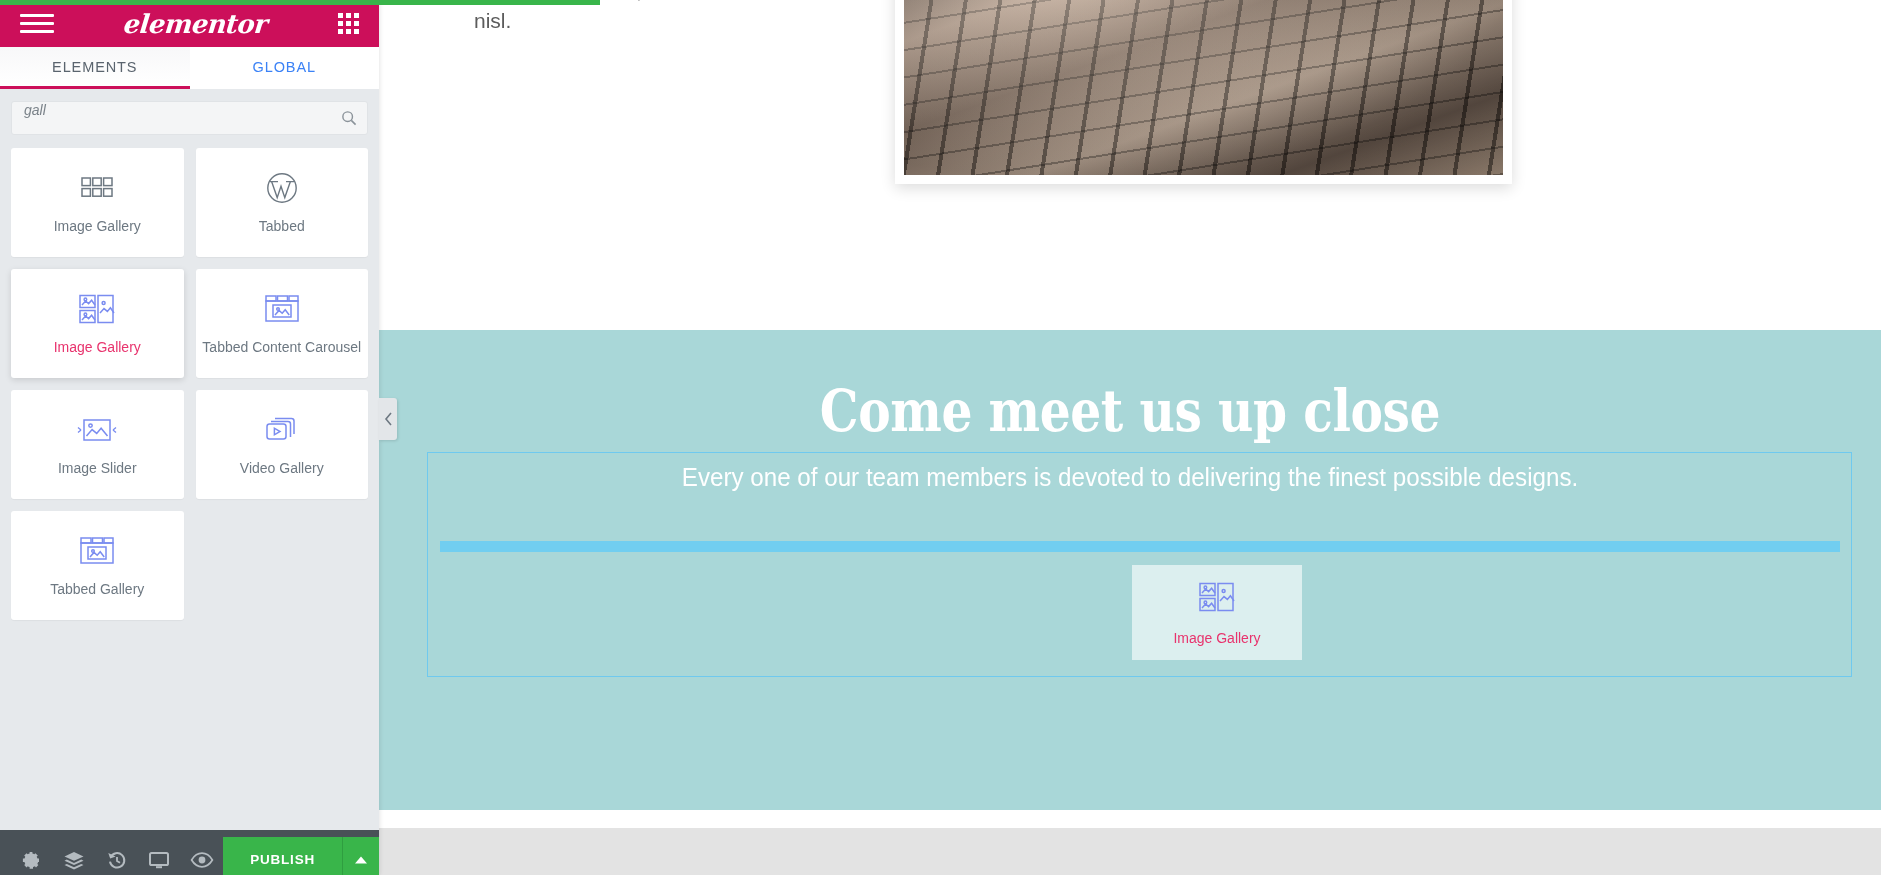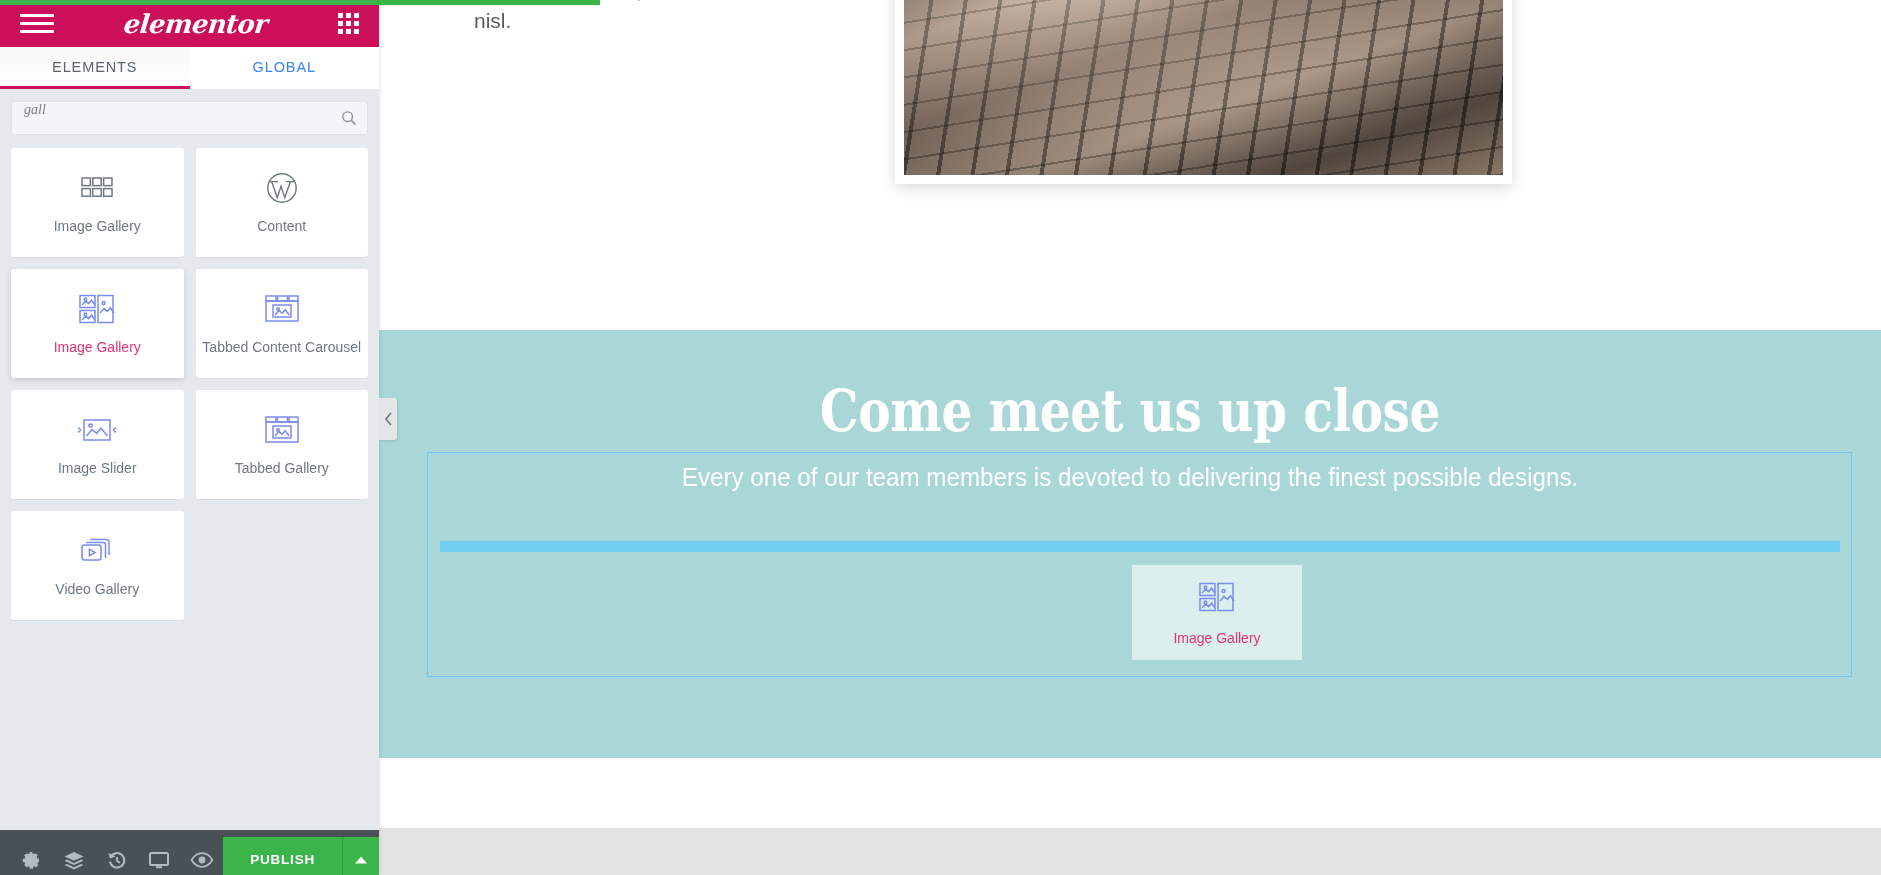--- a/index.html
+++ b/index.html
@@ -58,21 +58,21 @@
   }
 
   
   .search-wrap { padding: 12px 11px 10px 11px; flex: 0 0 auto; }
   .search-box {
     position: relative; background: #f4f5f6; border: 1px solid #e0e3e6;
     border-radius: 3px; height: 34px; display: flex; align-items: center;
   }
   .search-box input {
     border: 0; background: transparent; outline: none;
-    font-family: Liberation Serif, serif;
+    font-family: Liberation Sans, sans-serif;
     font-size: 14px; font-style: italic; color: #7a8289;
     padding: 0 34px 16px 12px; width: 100%; height: 100%;
   }
   .search-box input::placeholder { color: #a4abb1; font-style: italic; }
   .search-ico {
     position: absolute; right: 10px; top: 50%; transform: translateY(-50%);
     width: 16px; height: 16px; pointer-events: none;
   }
 
   
@@ -154,21 +154,21 @@
       linear-gradient(160deg, #4a3c34 0%, #b79e8c 22%, #8d7666 42%, #d4bba6 62%, #6e5b4e 82%, #c2a891 100%);
   }
   .photo .sheen {
     position: absolute; inset: 0;
     background: radial-gradient(ellipse at 28% 14%, rgba(255,245,232,.33), rgba(0,0,0,.30) 72%);
   }
 
   
   .teal-section {
     position: absolute; left: 0; top: 330px;
-    width: 1502px; height: 428px; background: #a9d7d8;
+    width: 1502px; height: 480px; background: #a9d7d8;
   }
   .section-outline {
     position: absolute; left: 48px; top: 122px;
     width: 1425px; height: 225px;
     border: 1px solid #6fc9ef;
   }
   .sec-heading {
     position: absolute; left: 0; right: 0; top: 52px;
     text-align: center; color: #fff;
     font-family: "DejaVu Serif", serif;
@@ -269,21 +269,21 @@
       </div>
 
       <div class="widget">
         <div class="w-icon">
           <svg width="32" height="32" viewBox="0 0 32 32">
             <circle cx="16" cy="16" r="14.2" fill="none" stroke="#6d7882" stroke-width="1.4"></circle>
             <path d="M5.6 9.6 L11.2 25.6 L15 14.2 L18.8 25.6 L24.4 9.6" fill="none" stroke="#6d7882" stroke-width="1.4"></path>
             <path d="M4 9.6 H12 M20 9.6 H28" stroke="#6d7882" stroke-width="1.4" fill="none"></path>
           </svg>
         </div>
-        <div class="w-label">Content</div>
+        <div class="w-label">Tabbed</div>
       </div>
 
       <div class="widget selected">
         <div class="w-icon">
           <svg width="36" height="32" viewBox="0 0 36 32">
             <g fill="none" stroke="#7a8cf0" stroke-width="1.5">
               <rect x="1" y="2.5" width="15" height="12"></rect>
               <rect x="1" y="17.5" width="15" height="12"></rect>
               <rect x="19" y="2.5" width="15" height="27"></rect>
               <path d="M3 12 l3.6-4 3 2.6 3-3.4 3.4 4.8"></path>
@@ -325,47 +325,47 @@
               <path d="M5 13 l-3-2.6 M5 13 l-3 2.6" stroke-width="1.3"></path>
               <path d="M37 13 l3-2.6 M37 13 l3 2.6" stroke-width="1.3"></path>
             </g>
           </svg>
         </div>
         <div class="w-label">Image Slider</div>
       </div>
 
       <div class="widget">
         <div class="w-icon">
+          <svg width="34" height="30" viewBox="0 0 34 30">
+            <g fill="none" stroke="#7a8cf0" stroke-width="1.5">
+              <rect x="2" y="9" width="19" height="15" rx="2.5"></rect>
+              <path d="M6 6.5 H23 a2.5 2.5 0 0 1 2.5 2.5 V22"></path>
+              <path d="M10 3.5 H26.5 a2.5 2.5 0 0 1 2.5 2.5 V19"></path>
+              <path d="M9.4 13.2 v6.6 l5.6-3.3 z"></path>
+            </g>
+          </svg>
+        </div>
+        <div class="w-label">Video Gallery</div>
+      </div>
+
+      <div class="widget">
+        <div class="w-icon">
           <svg width="38" height="30" viewBox="0 0 38 30">
             <g fill="none" stroke="#7a8cf0" stroke-width="1.5">
               <rect x="3" y="2" width="10" height="5"></rect>
               <rect x="14.5" y="2" width="10" height="5"></rect>
               <rect x="26" y="2" width="9" height="5"></rect>
               <rect x="3" y="7" width="32" height="20"></rect>
               <rect x="10" y="11" width="18" height="12"></rect>
               <path d="M12 21 l4-4.6 3.2 2.8 3-3.4 4 5.2"></path>
               <circle cx="15" cy="15" r="1.3"></circle>
             </g>
           </svg>
         </div>
         <div class="w-label">Tabbed Gallery</div>
-      </div>
-
-      <div class="widget">
-        <div class="w-icon">
-          <svg width="34" height="30" viewBox="0 0 34 30">
-            <g fill="none" stroke="#7a8cf0" stroke-width="1.5">
-              <rect x="2" y="9" width="19" height="15" rx="2.5"></rect>
-              <path d="M6 6.5 H23 a2.5 2.5 0 0 1 2.5 2.5 V22"></path>
-              <path d="M10 3.5 H26.5 a2.5 2.5 0 0 1 2.5 2.5 V19"></path>
-              <path d="M9.4 13.2 v6.6 l5.6-3.3 z"></path>
-            </g>
-          </svg>
-        </div>
-        <div class="w-label">Video Gallery</div>
       </div>
 
     </div>
 
     <div class="panel-footer">
       <div class="pf-btn">
         <svg width="20" height="20" viewBox="0 0 20 20">
           <path fill="#b4bbc0" d="M10 6.4a3.6 3.6 0 1 0 0 7.2 3.6 3.6 0 0 0 0-7.2zm0 5.6a2 2 0 1 1 0-4 2 2 0 0 1 0 4z"></path>
           <path fill="#b4bbc0" d="M18 8.6h-1.5a6.6 6.6 0 0 0-.8-1.9l1.1-1.1-2.4-2.4-1.1 1.1a6.6 6.6 0 0 0-1.9-.8V1.9H8.6v1.6a6.6 6.6 0 0 0-1.9.8L5.6 3.2 3.2 5.6l1.1 1.1a6.6 6.6 0 0 0-.8 1.9H1.9v3.4h1.6a6.6 6.6 0 0 0 .8 1.9l-1.1 1.1 2.4 2.4 1.1-1.1a6.6 6.6 0 0 0 1.9.8v1.6h3.4v-1.6a6.6 6.6 0 0 0 1.9-.8l1.1 1.1 2.4-2.4-1.1-1.1a6.6 6.6 0 0 0 .8-1.9H18V8.6z"></path>
         </svg>

